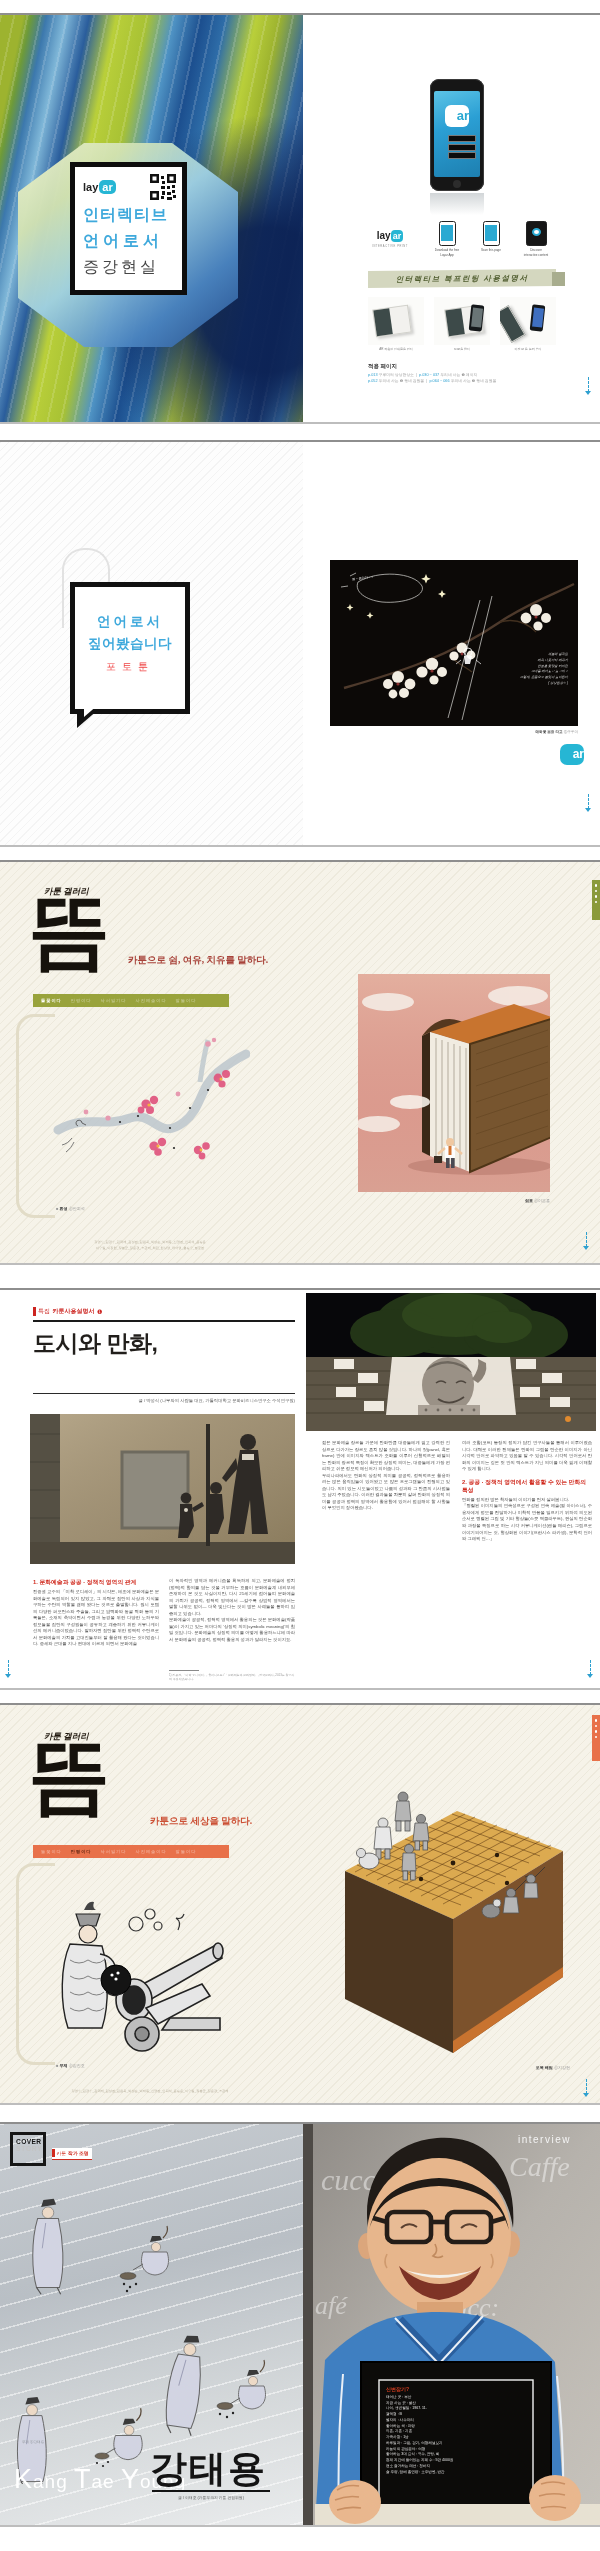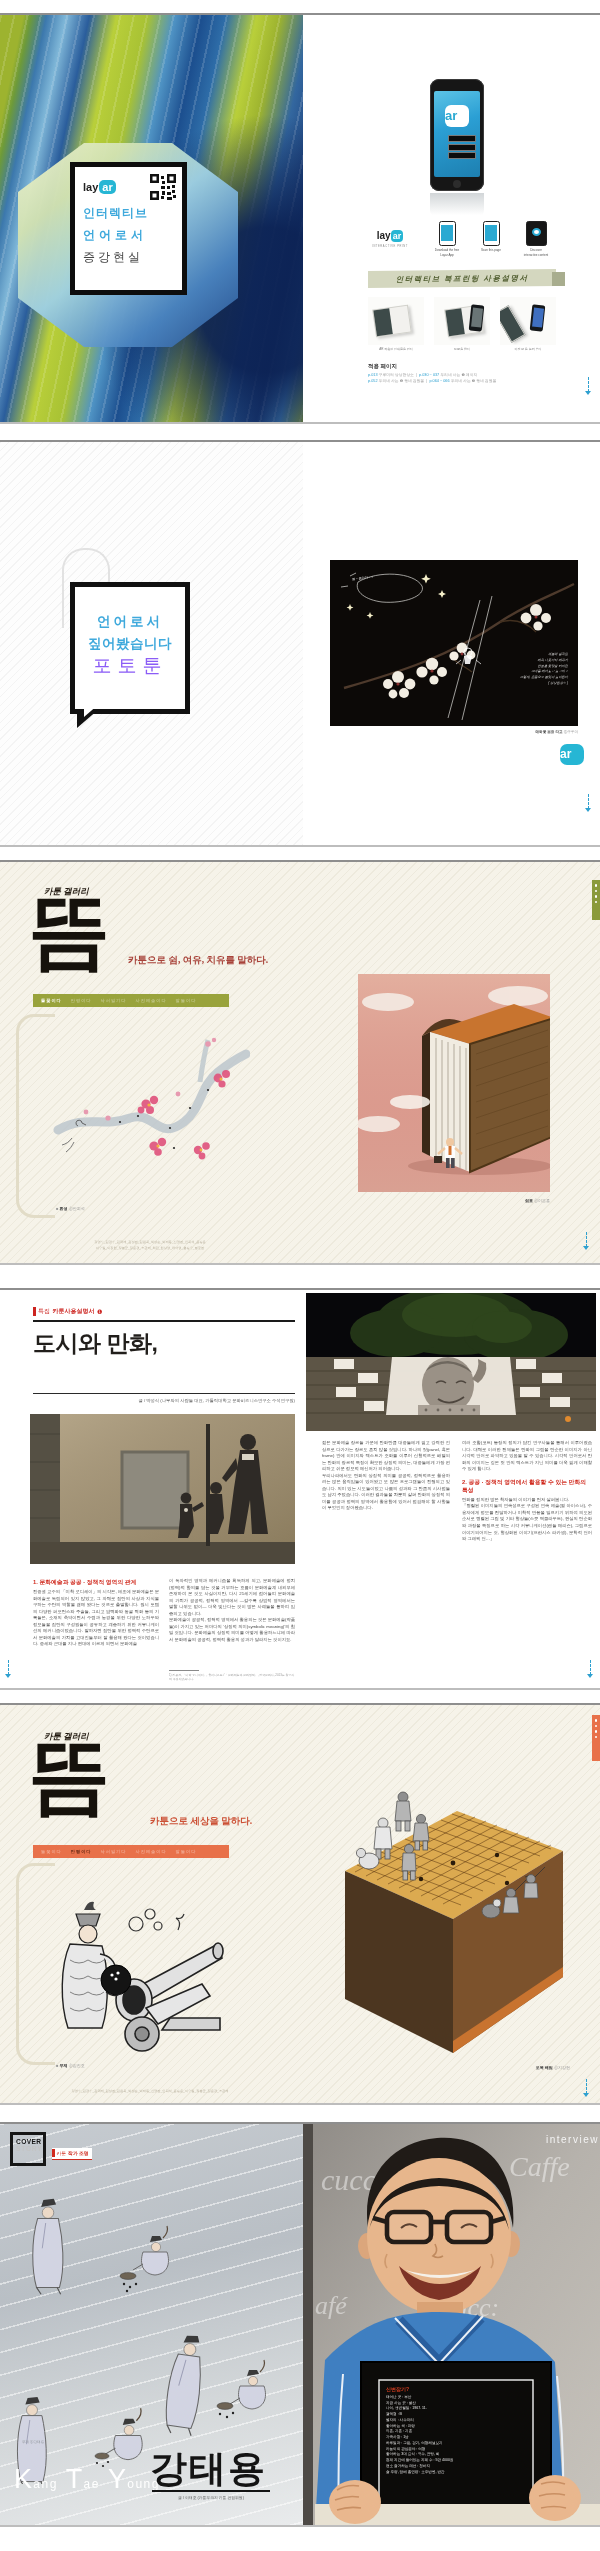--- a/index.html
+++ b/index.html
@@ -18,25 +18,25 @@
     background:
       radial-gradient(ellipse at 88% 70%, rgba(12,34,84,.95) 0 18%, rgba(12,34,84,0) 46%),
       repeating-linear-gradient(102deg, rgba(255,255,255,.14) 0 2px, rgba(255,255,255,0) 2px 13px),
       linear-gradient(102deg,#9db32f 0%,#9db32f 6%,#6d9a3a 8%,#3c78ad 12%,#7fb7d8 17%,#2a5d9c 23%,#b9cf3a 30%,#a8c234 38%,#4f93c4 45%,#1c4f8f 52%,#2e6da8 58%,#b9cf3a 66%,#9db32f 72%,#33679f 80%,#1c3f7a 88%,#4f93c4 94%,#9db32f 100%);}
   .octa{left:18px;top:128px;width:220px;height:204px;
     clip-path:polygon(30% 0,70% 0,100% 24%,100% 76%,70% 100%,30% 100%,0 76%,0 24%);
     background:linear-gradient(140deg,#eef2cf 0%,#d2e2b2 24%,#9fd0e2 48%,#4a84c0 76%,#27508f 100%);opacity:.96;}
   .arbox{left:70px;top:147px;width:117px;height:133px;background:#fff;border:5px solid #0d0d0d;box-sizing:border-box;padding:7px 6px 0 8px;}
   .arbox .logorow{display:flex;align-items:center;}
   .lay{font-weight:bold;color:#222;}
-  .archip{display:inline-block;background:#26b6d4;color:#fff;font-weight:bold;border-radius:5px;text-align:left;}
+  .archip{display:inline-block;background:#26b6d4;color:#fff;font-weight:bold;border-radius:5px;text-align:right;}
   .arbox .archip{font-size:11px;padding:1px 3px;margin-left:1px;}
   .arbox .lay{font-size:11px;letter-spacing:0;}
   .qr{margin-left:auto;}
-  .bline{font-weight:bold;color:#3fa9dc;font-size:12px;letter-spacing:1px;margin-top:5px;white-space:nowrap;}
+  .bline{font-weight:bold;color:#3fa9dc;font-size:16px;letter-spacing:1px;margin-top:5px;white-space:nowrap;}
   .bline2{letter-spacing:4px;}
   .bline3{color:#454545;font-weight:400;letter-spacing:3px;}
   .phone{left:430px;top:64px;width:54px;height:112px;background:#161616;border-radius:9px;box-shadow:0 0 0 1px #3a3a3a inset;}
   .phone .screen{position:absolute;left:4px;top:12px;right:4px;bottom:14px;background:linear-gradient(160deg,#5cc4e6 0%,#2b9fd4 40%,#1d7fb0 100%);border-radius:2px;}
   .phone .archip{font-size:13px;width:24px;height:22px;line-height:22px;border-radius:6px;background:#fff;color:#2aa9d2;position:absolute;left:11px;top:14px;}
   .badges{position:absolute;left:14px;top:44px;}
   .badges div{width:26px;height:5px;background:#0c0c0c;border:.5px solid rgba(255,255,255,.45);border-radius:1px;margin-bottom:1.5px;}
   .homebtn{position:absolute;left:23px;bottom:3px;width:8px;height:8px;border-radius:50%;background:#2c2c2c;}
   .reflect{left:430px;top:178px;width:54px;height:26px;background:linear-gradient(#9aa3a8 0%,rgba(255,255,255,0) 85%);opacity:.45;border-radius:0 0 9px 9px;}
   .brand-lay{font-size:10px;font-weight:bold;color:#222;}
@@ -61,21 +61,21 @@
   .applied-line .pg{color:#2da0d0;}
   .armark{width:5px;height:15px;border-left:1.6px dashed #2da0d0;position:absolute;}
   .armark:after{content:"";position:absolute;left:-4px;bottom:-3px;border-top:4px solid #2da0d0;border-left:3px solid transparent;border-right:3px solid transparent;}
 
   
   .stripes{background:repeating-linear-gradient(135deg,rgba(120,120,120,.07) 0 1px,rgba(255,255,255,0) 1px 6px),#fdfdfd;}
   .hook{left:62px;top:106px;width:44px;height:78px;border:2px solid #e2e2e2;border-bottom:none;border-radius:22px 22px 0 0;}
   .gbox{left:70px;top:140px;width:120px;height:132px;background:#fff;border:5px solid #111;box-sizing:border-box;text-align:center;padding-top:26px;}
   .gbox .l1{color:#3fa9dc;font-weight:bold;font-size:13.5px;letter-spacing:3px;}
   .gbox .l2{color:#3fa9dc;font-weight:bold;font-size:13.5px;letter-spacing:.5px;margin-top:4px;}
-  .gbox .l3{color:#8b5cf6;font-size:19px;letter-spacing:6px;margin-top:0;}
+  .gbox .l3{color:#ef4444;font-size:10px;letter-spacing:6px;margin-top:7px;}
   .tail-b{position:absolute;left:2px;bottom:-19px;width:0;height:0;border-top:19px solid #111;border-right:22px solid transparent;}
   .tail-w{position:absolute;left:9px;bottom:-8px;width:0;height:0;border-top:13px solid #fff;border-right:15px solid transparent;}
   .poem{font-size:3.2px;color:#ddd;text-align:right;line-height:1.8;font-style:italic;}
   .pcap{font-size:3.6px;color:#8a8a8a;text-align:right;}
   .pcap b{color:#444;}
 
   
   .cream{background:repeating-linear-gradient(135deg,rgba(160,150,110,.10) 0 1px,rgba(255,255,255,0) 1px 6px),#f6f3e9;}
   .kicker{font-family:"Liberation Serif",serif;font-style:italic;font-weight:bold;font-size:8.5px;color:#20180f;}
   .ddm{font-family:"Liberation Serif",serif;font-weight:900;font-size:82px;line-height:.92;color:#16120c;}
@@ -110,21 +110,21 @@
     linear-gradient(168deg,#c6cbd0 0%,#b9bfc5 38%,#d4d8da 70%,#e9ebec 100%);}
   .cslogo{width:36px;height:34px;border:3px solid #161616;box-sizing:border-box;padding-top:3px;padding-left:3px;}
   .cslogo .a{font-size:6.6px;font-weight:800;color:#161616;letter-spacing:.4px;}
   .cslogo .b{font-size:6.6px;font-weight:800;color:#c4c4c4;letter-spacing:.8px;}
   .cslabel{display:flex;align-items:center;gap:2px;background:#fff;padding:1px 3px 1.5px 0;border-bottom:1.6px solid #d02a1e;}
   .cslabel .bar{width:2.5px;height:8px;background:#d02a1e;}
   .cslabel span{font-size:4.8px;color:#d02a1e;white-space:nowrap;}
   .cslabel b{font-size:4.8px;color:#d02a1e;}
   .nameen{color:#fff;font-weight:300;letter-spacing:1px;white-space:nowrap;}
   .nameen .cap{font-size:27px;}
-  .nameen .low{font-size:12px;font-family:Liberation Mono, monospace;}
+  .nameen .low{font-size:19px;}
   .nameko{font-size:37px;font-weight:900;color:#141414;letter-spacing:2px;}
   .interview{font-size:10px;color:#f4f4f4;font-weight:300;letter-spacing:1.5px;}
   .boardtxt{color:#ececec;}
   .boardtxt .bh{font-size:5px;font-weight:bold;color:#e04020;margin-bottom:3px;}
   .boardtxt .bl{font-size:3.55px;line-height:1.62;white-space:nowrap;}
 </style>
 </head>
 <body>
 
 <div class="spread s1">
@@ -784,21 +784,21 @@
     </g>
     <rect x="12" y="380" width="285" height="21" fill="#e7e1d2"></rect>
     <g>
       <ellipse cx="52" cy="378" rx="26" ry="22" fill="#e9b78e"></ellipse>
       <path d="M34,366 q10,-6 22,-4 M32,376 q12,-5 24,-3 M34,386 q12,-4 24,-2" stroke="#c98f63" stroke-width="1.6" fill="none"></path>
       <ellipse cx="252" cy="374" rx="26" ry="23" fill="#e9b78e"></ellipse>
       <path d="M238,360 q12,-4 24,0 M236,372 q13,-4 26,-1 M238,384 q13,-3 25,0" stroke="#c98f63" stroke-width="1.6" fill="none"></path>
     </g>
   </svg>
 
-  <div class="abs interview" style="left:546px;top:10px;">interview</div>
+  <div class="abs interview" style="left:518px;top:10px;">interview</div>
   <div class="abs boardtxt" style="left:386px;top:262px;width:160px;">
     <div class="bh">신변잡기?</div>
     <div class="bl">태어난 곳 : 부산</div>
     <div class="bl">지금 사는 곳 : 울산</div>
     <div class="bl">나이, 생년월일 : 1967. 11.</div>
     <div class="bl">혈액형 : B</div>
     <div class="bl">별자리 : 사수자리</div>
     <div class="bl">좋아하는 색 : 파랑</div>
     <div class="bl">미혼, 기혼 : 기혼</div>
     <div class="bl">가족사항 : 1남</div>

